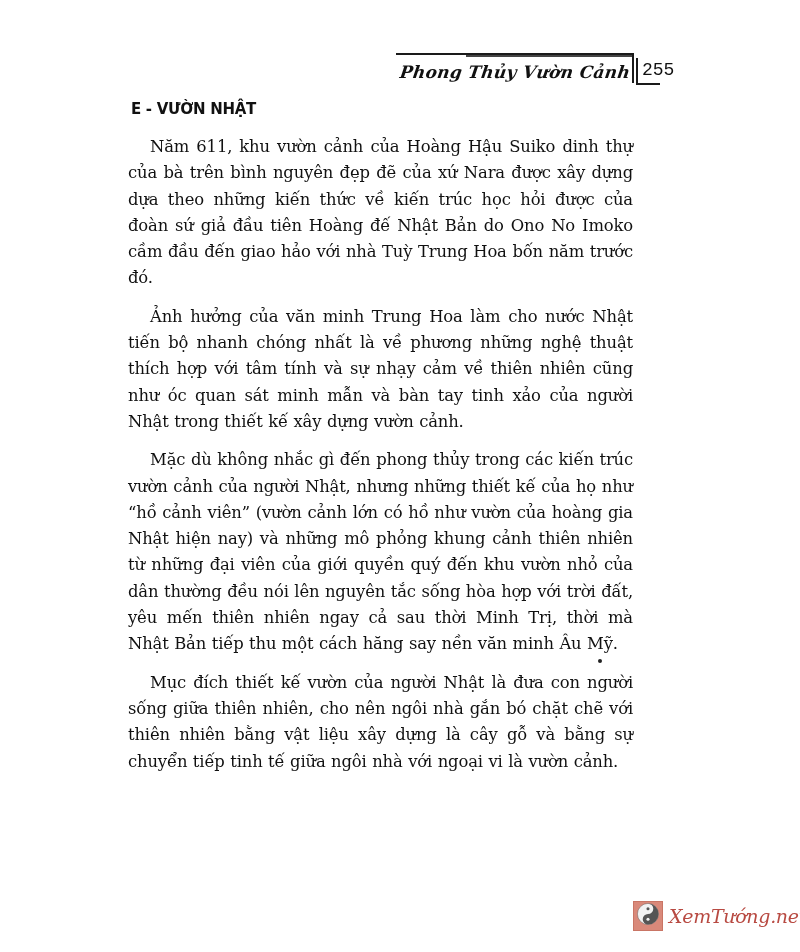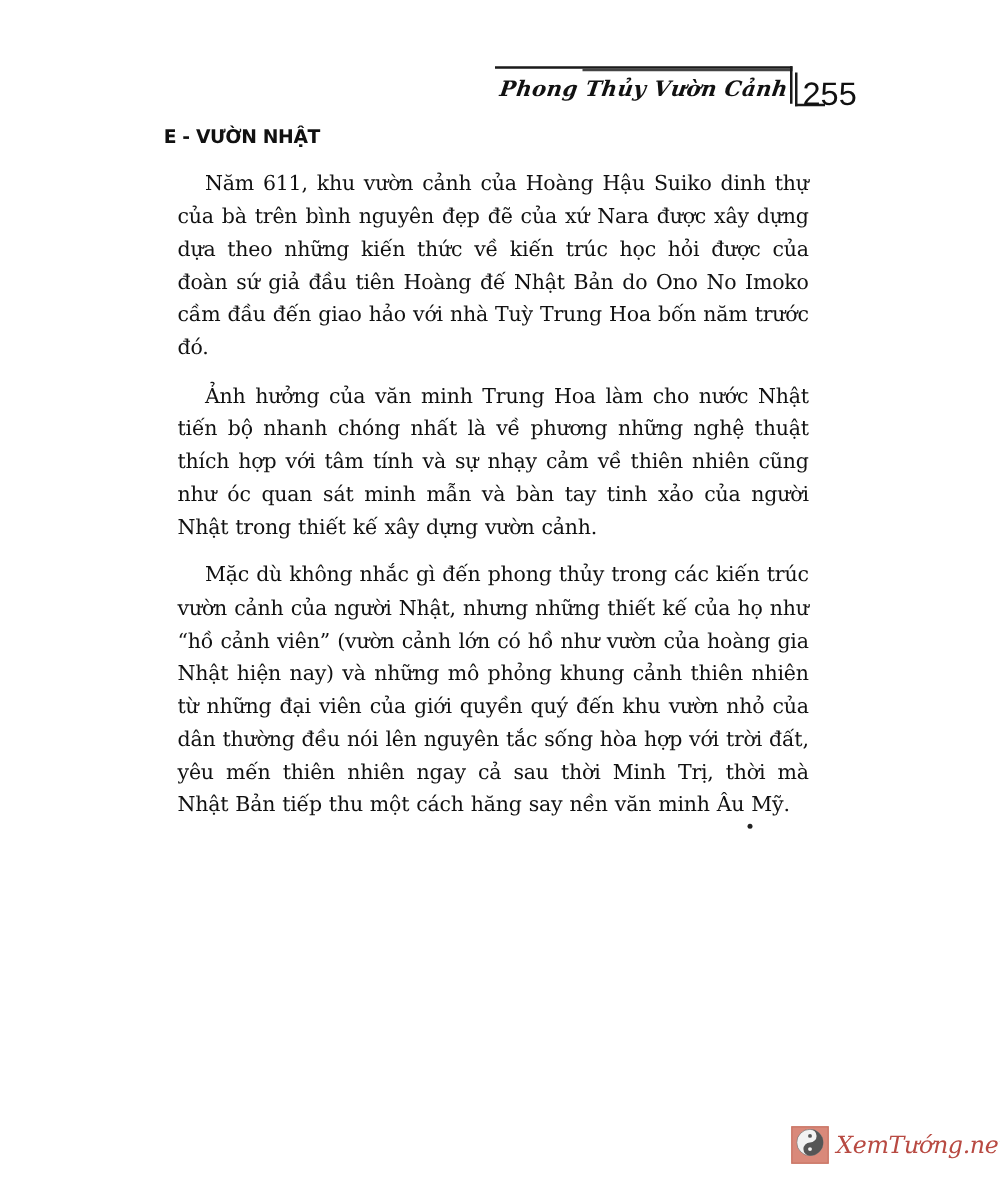--- a/index.html
+++ b/index.html
@@ -72,42 +72,42 @@
       font-weight: bold;
       font-size: 17px;
       letter-spacing: 0.3px;
       white-space: nowrap;
       transform: skewX(-8deg);
     }
     .page-number {
       position: absolute;
       left: 246px;
       top: 10px;
-      font-family: Liberation Sans, sans-serif;
-      font-size: 26px;
+      font-family: Liberation Mono, monospace;
+      font-size: 18px;
       white-space: nowrap;
       text-align: center;
     }
 
     
     .section-heading {
       position: absolute;
       left: 131px;
       top: 100px;
       font-family: "DejaVu Sans", sans-serif;
       font-weight: bold;
       font-size: 15px;
       letter-spacing: -0.3px;
       white-space: nowrap;
     }
 
     
     .body-text {
       position: absolute;
-      left: 142px;
+      left: 128px;
       top: 134px;
       width: 505px;
     }
     .para {
       margin: 0 0 12px 0;
       font-family: "DejaVu Serif", serif;
       font-size: 16.4px;
       line-height: 26.3px;
       text-align: justify;
       text-indent: 22px;
@@ -169,20 +169,21 @@
   <span class="header-title">Phong Thủy Vườn Cảnh</span>
   <span class="page-number">255</span>
 </div>
 
 <div class="section-heading">E - VƯỜN NHẬT</div>
 
 <div class="body-text">
   <p class="para">Năm 611, khu vườn cảnh của Hoàng Hậu Suiko dinh thự của bà trên bình nguyên đẹp đẽ của xứ Nara được xây dựng dựa theo những kiến thức về kiến trúc học hỏi được của đoàn sứ giả đầu tiên Hoàng đế Nhật Bản do Ono No Imoko cầm đầu đến giao hảo với nhà Tuỳ Trung Hoa  bốn năm trước đó.</p>
   <p class="para">Ảnh hưởng của văn minh Trung Hoa làm cho nước Nhật tiến bộ nhanh chóng nhất là về phương những nghệ thuật thích hợp với tâm tính và sự nhạy cảm về thiên nhiên cũng như óc quan sát minh mẫn và bàn tay tinh xảo của người Nhật trong thiết kế xây dựng vườn cảnh.</p>
   <p class="para">Mặc dù không nhắc gì đến phong thủy trong các kiến trúc vườn cảnh của người Nhật, nhưng những thiết kế của họ như “hồ cảnh viên” (vườn cảnh lớn có hồ như vườn của hoàng gia Nhật hiện nay) và những mô phỏng khung cảnh thiên nhiên từ những đại viên của giới quyền quý đến khu vườn nhỏ của dân thường đều nói lên nguyên tắc sống hòa hợp với trời đất, yêu mến thiên nhiên ngay cả sau thời Minh Trị, thời mà Nhật Bản tiếp thu một cách hăng say nền văn minh Âu Mỹ.</p>
+  <p class="para">Mục đích thiết kế vườn của người Nhật là đưa con người sống giữa thiên nhiên, cho nên ngôi nhà gắn bó chặt chẽ với thiên nhiên bằng vật liệu xây dựng là cây gỗ và bằng sự chuyển tiếp tinh tế giữa ngôi nhà với ngoại vi là vườn cảnh.</p>
 </div>
 
 <div class="stray-dot"></div>
 
 <div class="watermark">
   <div class="wm-logo">
     <span>
       <svg viewBox="0 0 100 100">
         <circle cx="50" cy="50" r="48" fill="#f2f2f2" stroke="#555" stroke-width="2"></circle>
         <path d="M50 2 A48 48 0 0 1 50 98 A24 24 0 0 1 50 50 A24 24 0 0 0 50 2 Z" fill="#555"></path>

